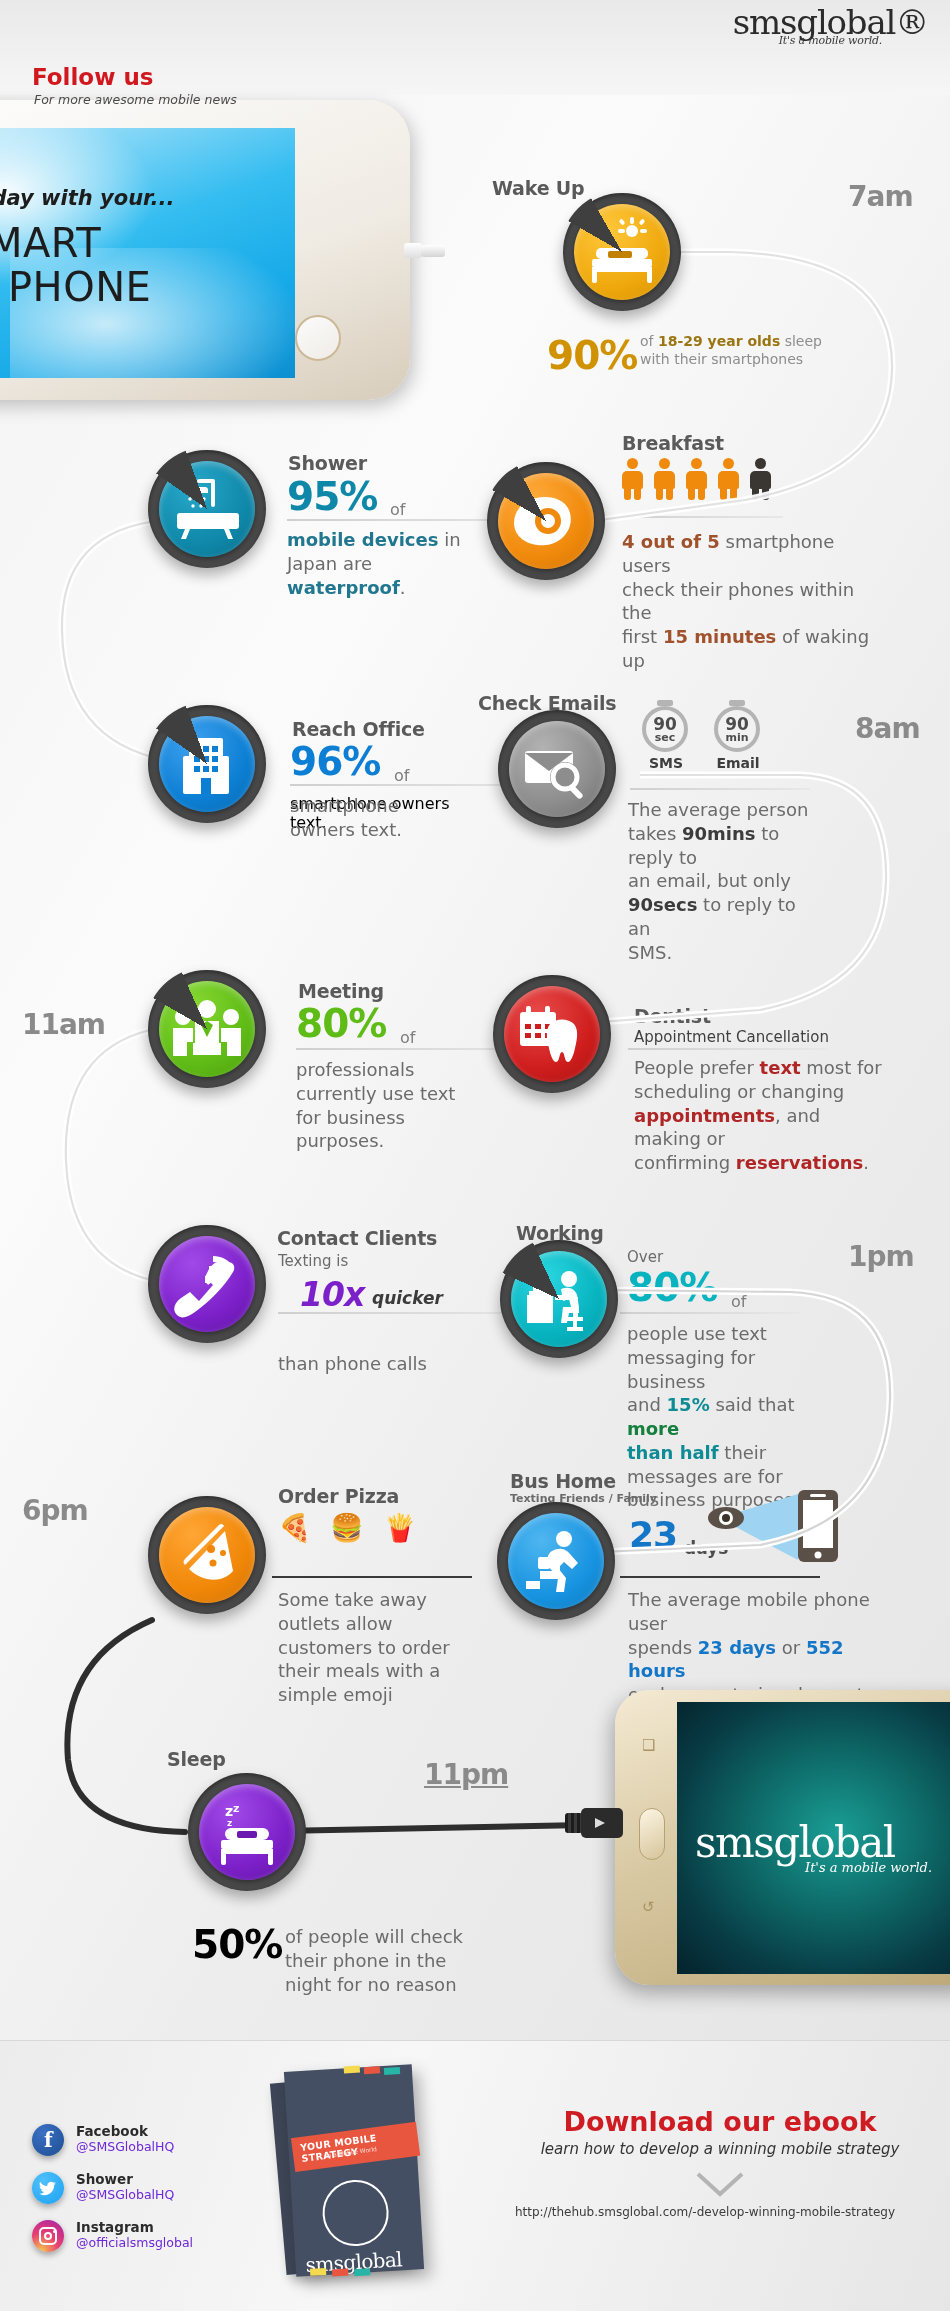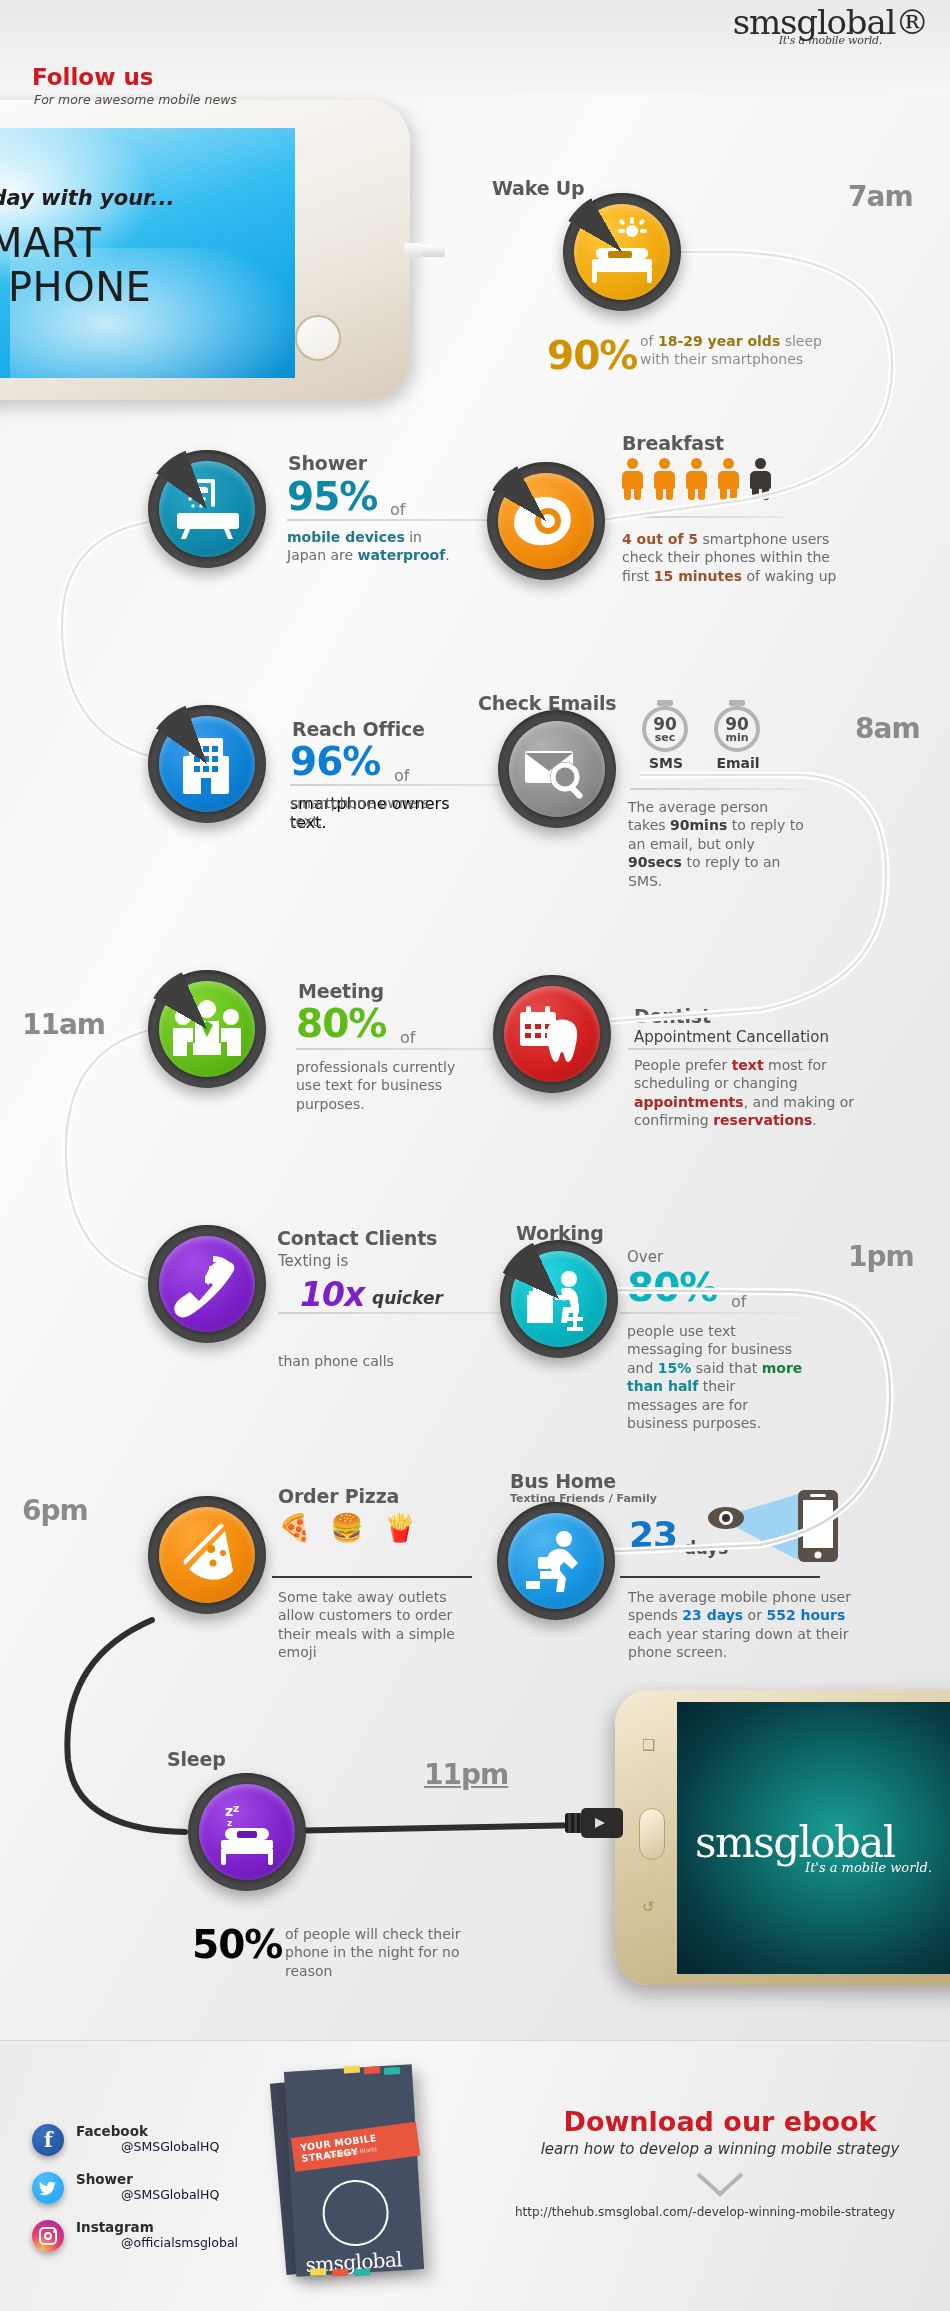--- a/index.html
+++ b/index.html
@@ -8,21 +8,21 @@
     width:950px; height:2311px; position:relative; overflow:hidden;
     font-family:"DejaVu Sans","Liberation Sans",sans-serif;
     background:linear-gradient(120deg,#f2f2f2 0%,#fbfbfb 30%,#ededed 60%,#e3e3e3 100%);
   }
 
   
   .abs { position:absolute; }
   .ttl { font-weight:bold; color:#5a5a5a; font-size:19px; letter-spacing:-0.2px; }
   .big { font-weight:bold; font-size:39px; letter-spacing:-1px; line-height:1; }
   .of  { font-size:16px; color:#7d7d7d; font-weight:normal; }
-  .body-txt { font-size:14px; color:#6b6b6b; line-height:1.32; }
+  .body-txt { font-size:18px; color:#6b6b6b; line-height:1.32; }
   .body-txt b { color:#4d4d4d; }
   .time { font-weight:bold; font-size:28px; color:#8a8a8a; letter-spacing:-1px; }
   .rule { position:absolute; height:2px; background:linear-gradient(90deg,#cfcfcf,#e8e8e8); }
 
   
   #header-band { position:absolute; left:0; top:0; width:950px; height:95px;
      background:linear-gradient(180deg,#e9e9e9,#f6f6f6); }
   #logo { position:absolute; right:22px; top:6px; text-align:center; }
   #logo .w { font-family:"DejaVu Serif","Liberation Serif",serif; font-size:34px;
      color:#2b2b2b; letter-spacing:-1.2px; line-height:0.95; }
@@ -69,21 +69,21 @@
 
   
   #footer { position:absolute; left:0; top:2040px; width:950px; height:271px;
      background:linear-gradient(110deg,#ececec,#f7f7f7 40%,#e6e6e6); border-top:1px solid #d8d8d8; }
   #follow-title { position:absolute; left:32px; top:64px; font-size:23px; font-weight:bold; color:#d1181f; }
   #follow-sub { position:absolute; left:34px; top:92px; font-size:12.5px; font-style:italic; color:#4a4a4a; }
   .social { position:absolute; left:32px; }
   .social .ico { position:absolute; left:0; top:0; width:32px; height:32px; border-radius:50%;
      box-shadow:0 3px 6px rgba(0,0,0,.33); }
   .social .nm { position:absolute; left:44px; top:-1px; font-size:13.5px; font-weight:bold; color:#2b2b2b; }
-  .social .hd { position:absolute; left:44px; top:15px; font-size:12.5px; color:#0f172a;margin-left:45px; }
+  .social .hd { position:absolute; left:44px; top:15px; font-size:12.5px; color:#6d28d9; }
 
   #ebook-cover { position:absolute; left:290px; top:2068px; width:128px; height:205px;
      transform:rotate(-3.5deg); background:#454f63; box-shadow:6px 8px 16px rgba(0,0,0,.3); }
   #ebook-back { position:absolute; left:278px; top:2078px; width:122px; height:192px;
      transform:rotate(-5deg); background:#3d4556; box-shadow:4px 6px 12px rgba(0,0,0,.28); }
   #ebook-banner { position:absolute; left:4px; top:62px; width:126px; height:34px;
      background:#e8563f; transform:rotate(-4deg); }
   #ebook-banner .bt { position:absolute; left:8px; top:5px; font-size:9.5px; color:#fff; font-weight:bold; letter-spacing:.3px;}
   #ebook-banner .bs { position:absolute; left:32px; top:18px; font-size:6px; color:#ffd9d2; }
   #ebook-globe { position:absolute; left:30px; top:112px; width:66px; height:66px; border-radius:50%;

